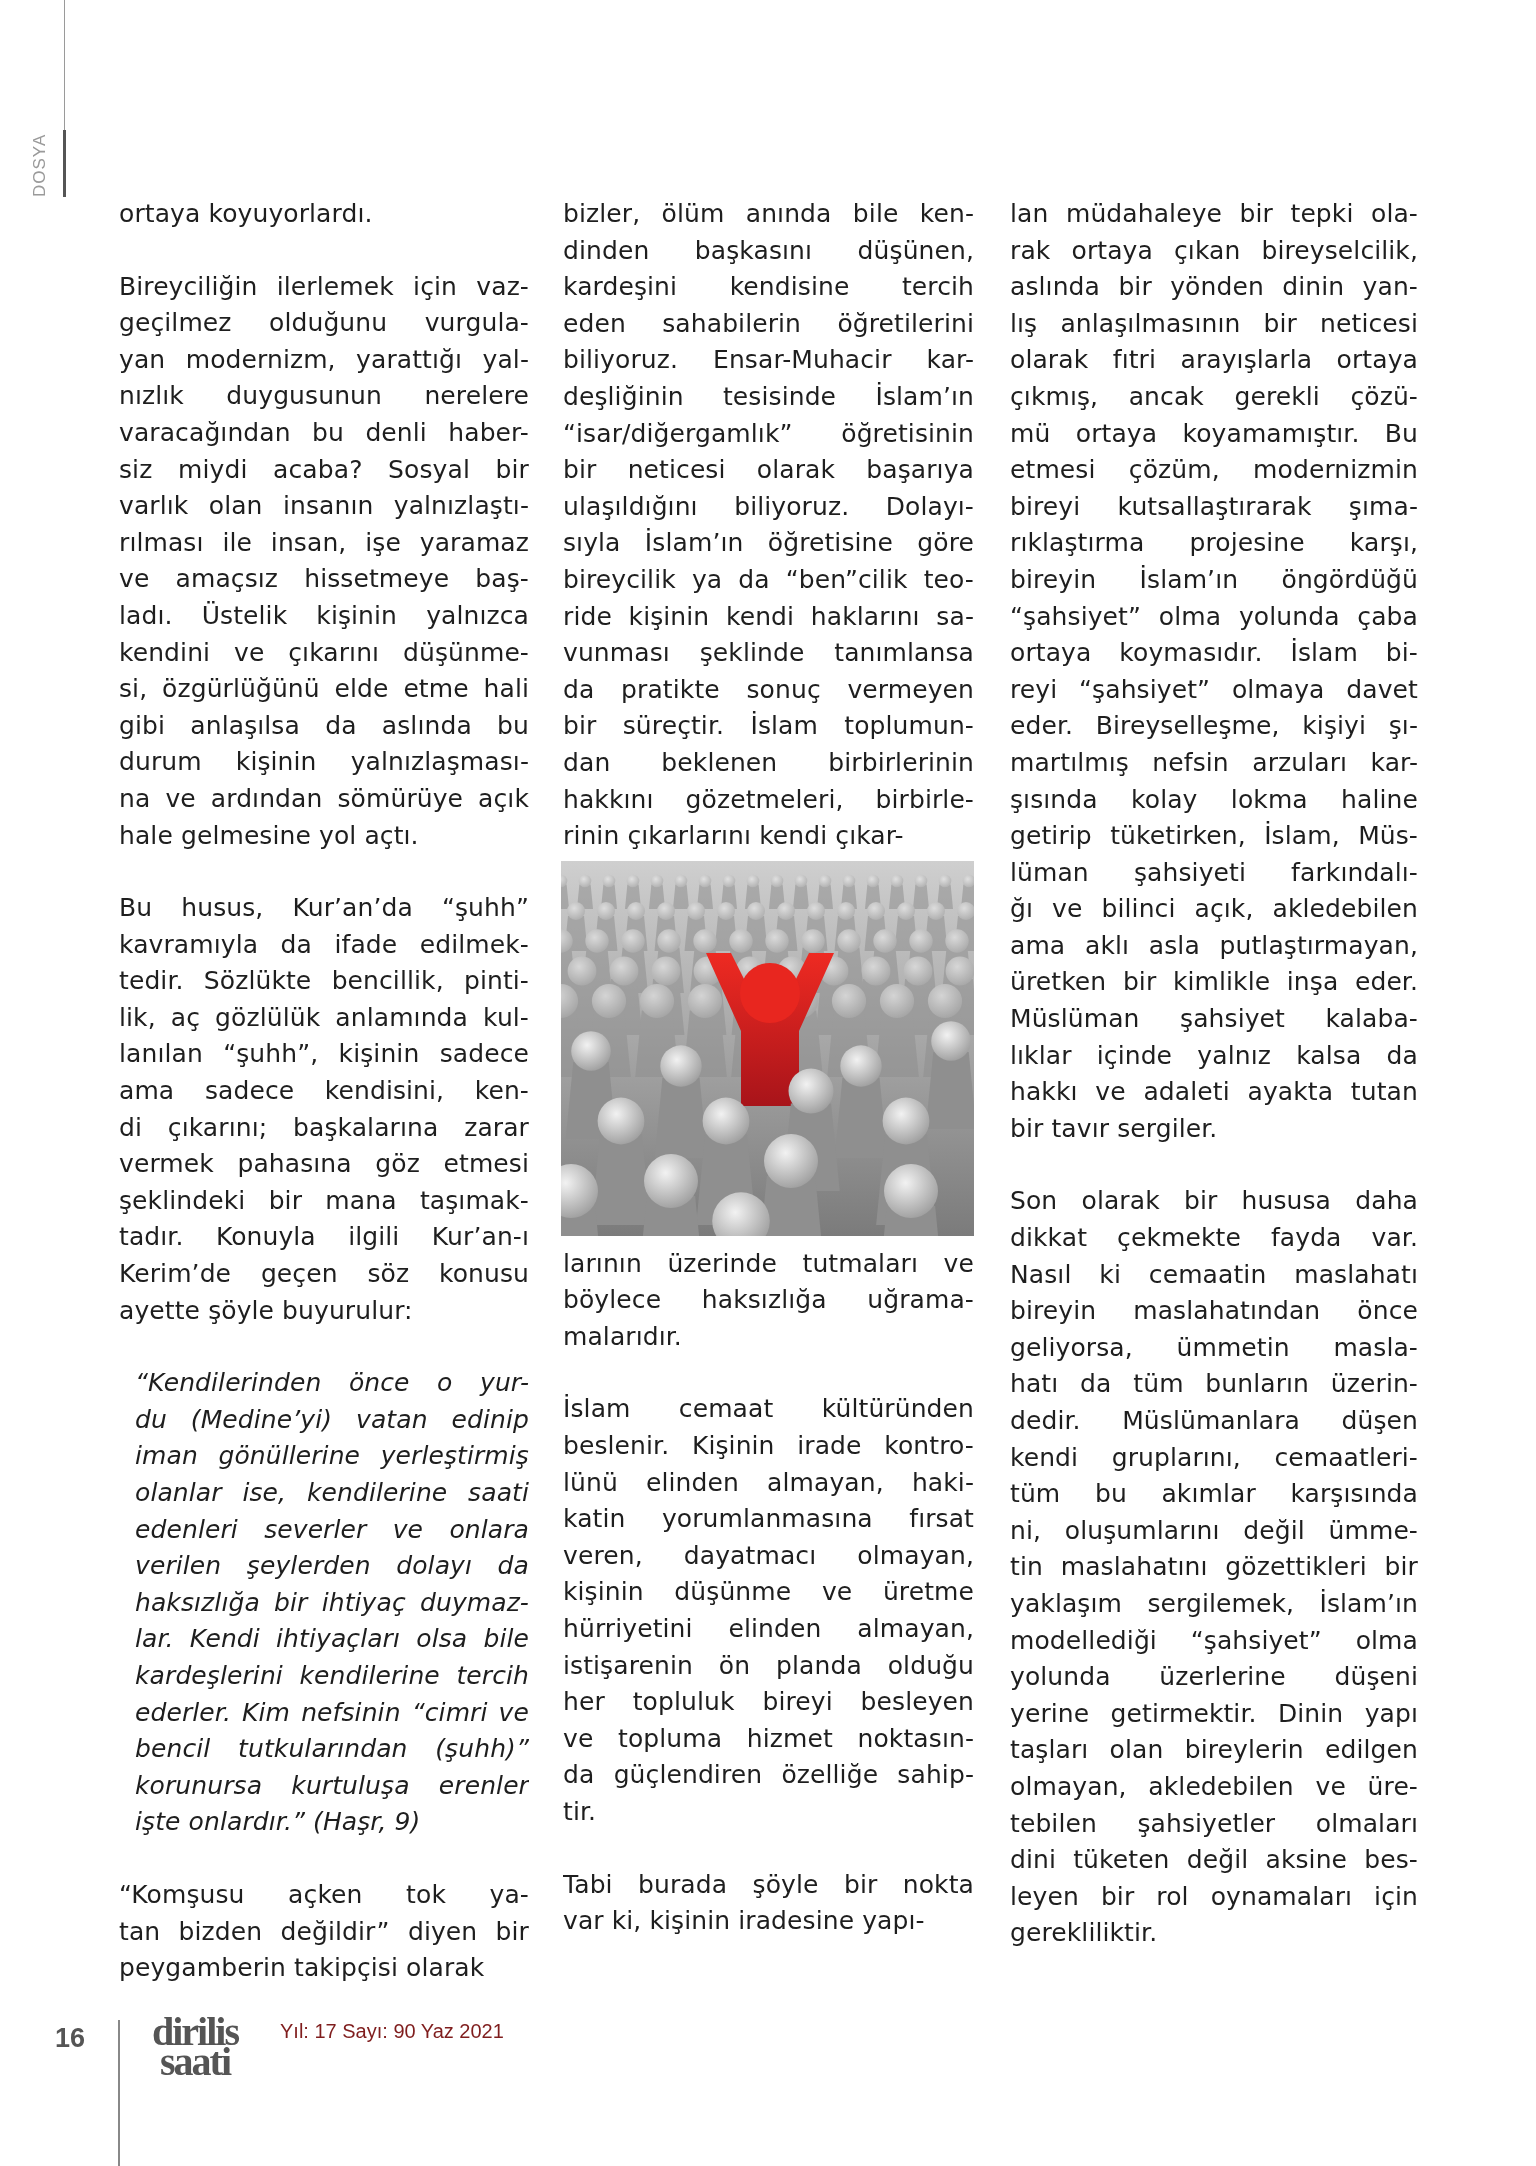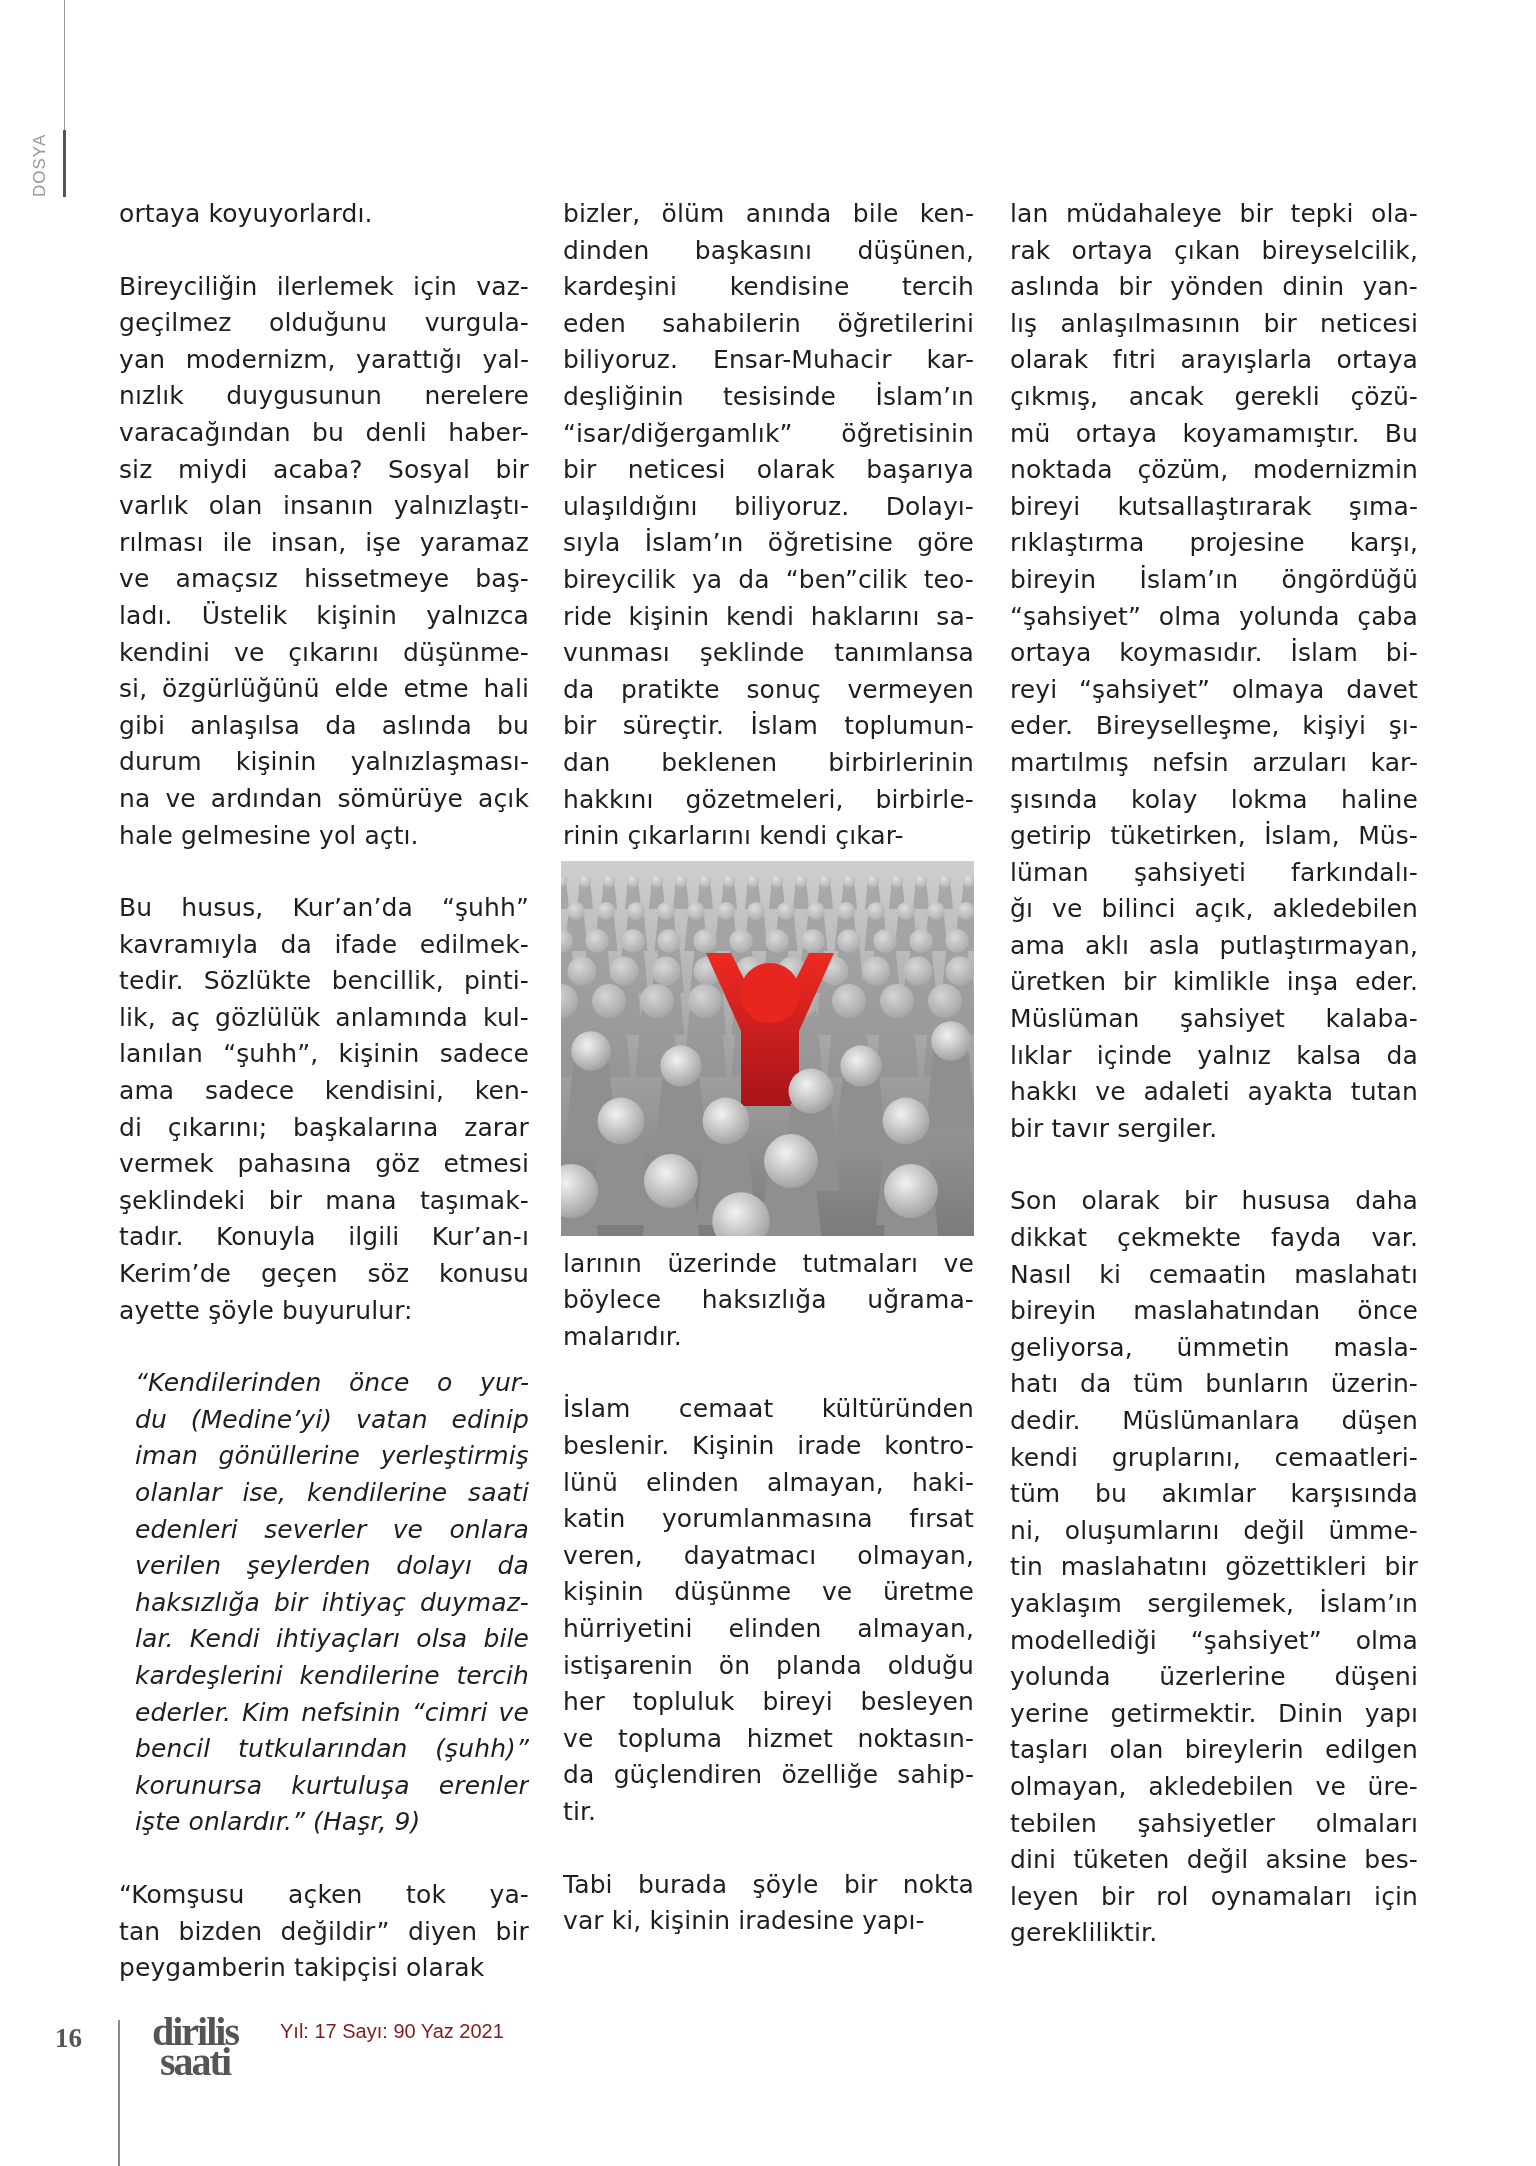--- a/index.html
+++ b/index.html
@@ -25,21 +25,21 @@
     display: block; height: 36.6px; line-height: 36.6px;
     font-size: 25px; text-align: justify; text-align-last: justify;
     white-space: nowrap; overflow: hidden; letter-spacing: 0.1px;
   }
   .line.last { text-align-last: left; }
   .italic .line { font-style: italic; margin-left: 16px; }
   .figure {
     width: 413px; height: 375px; margin: 6px 0 10px -2px; position: relative; overflow: hidden;
     background: linear-gradient(#d8d8d8, #a9a9a9 45%, #8b8b8b);
   }
-  .footer-page { position: absolute; left: 55px; top: 2023px; font-size: 27px; font-weight: bold; color: #555; font-family: Liberation Serif, serif; }
+  .footer-page { position: absolute; left: 55px; top: 2023px; font-size: 27px; font-weight: bold; color: #555; font-family: Liberation Sans, sans-serif; }
   .footer-rule { position: absolute; left: 118px; top: 2020px; width: 2px; height: 146px; background: #888; }
   .logo { position: absolute; left: 152px; top: 2017px; color: #555; font-family: Liberation Serif, serif; font-weight: bold; font-size: 40px; line-height: 30px; letter-spacing: -2px; text-align: center; }
   .logo span { display: block; }
   .footer-issue { position: absolute; left: 280px; top: 2020px; font-size: 20px; color: #7f1d1d; font-family: "Liberation Sans", sans-serif; }
 </style>
 </head>
 <body>
 
 <div class="side-rule-top"></div>
 <div class="side-rule-mark"></div>
@@ -334,21 +334,21 @@
 
 <div class="col col-right" id="col2">
     <div class="para">
       <span class="line">lan müdahaleye bir tepki ola-</span>
       <span class="line">rak ortaya çıkan bireyselcilik,</span>
       <span class="line">aslında bir yönden dinin yan-</span>
       <span class="line">lış anlaşılmasının bir neticesi</span>
       <span class="line">olarak fıtri arayışlarla ortaya</span>
       <span class="line">çıkmış, ancak gerekli çözü-</span>
       <span class="line">mü ortaya koyamamıştır. Bu</span>
-      <span class="line">noktada çözüm, modernizmin</span>
+      <span class="line">etmesi çözüm, modernizmin</span>
       <span class="line">bireyi kutsallaştırarak şıma-</span>
       <span class="line">rıklaştırma projesine karşı,</span>
       <span class="line">bireyin İslam’ın öngördüğü</span>
       <span class="line">“şahsiyet” olma yolunda çaba</span>
       <span class="line">ortaya koymasıdır. İslam bi-</span>
       <span class="line">reyi “şahsiyet” olmaya davet</span>
       <span class="line">eder. Bireyselleşme, kişiyi şı-</span>
       <span class="line">martılmış nefsin arzuları kar-</span>
       <span class="line">şısında kolay lokma haline</span>
       <span class="line">getirip tüketirken, İslam, Müs-</span>

